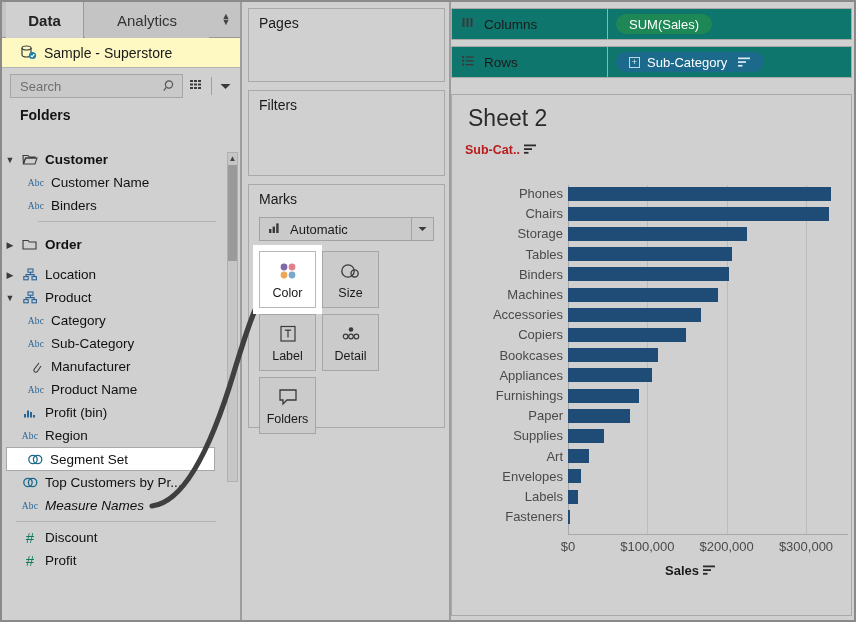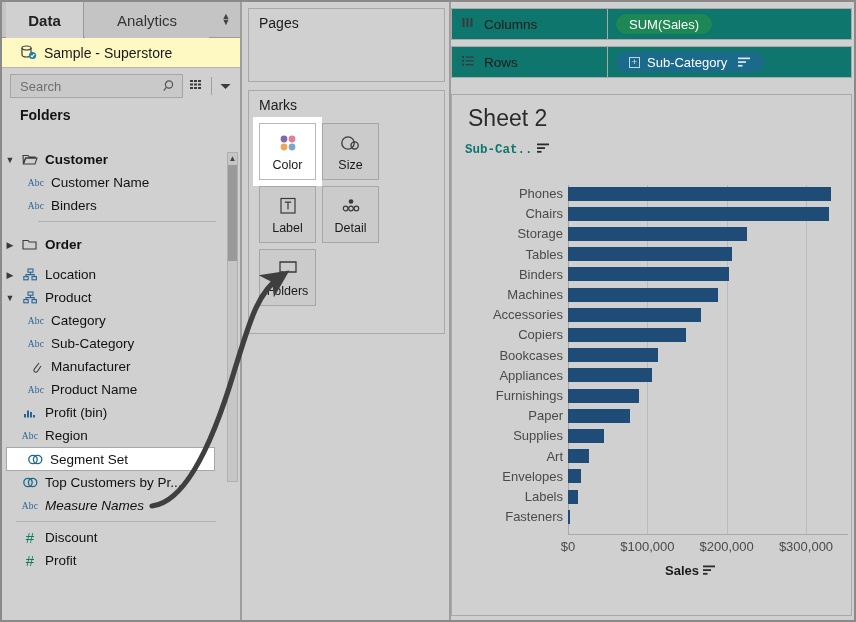--- a/index.html
+++ b/index.html
@@ -248,22 +248,22 @@
     background: #d0d0d0;
     border: 1px solid #a9a9a9;
   }
   #viz-title {
     font-size: 23px; color: #2b2b2b;
     padding: 10px 0 0 16px;
     font-weight: normal;
   }
   #subcat-hdr {
     position: absolute; left: 13px; top: 48px;
-    font-size: 12.5px; font-weight: bold; color: #0f766e;
-    display: flex; align-items: center; gap: 4px; font-family: Liberation Mono, monospace;
+    font-size: 12.5px; font-weight: bold; color: #b91c1c;
+    display: flex; align-items: center; gap: 4px;
   }
   #plot {
     position: absolute; left: 0; top: 62px;
     width: 401px; height: 460px;
   }
   .row-label {
     position: absolute;
     right: 0; width: 100px;
     text-align: right;
     font-size: 13px; color: #4a4a4a;
@@ -552,24 +552,44 @@
   </div>
 
   <div class="pane-div" style="left:238px;"></div>
 
   <div id="mid-pane">
 
     <div class="card" id="pages-card">
       <div class="card-title">Pages</div>
     </div>
 
+    <div class="card" id="filters-card">
+      <div class="card-title">Filters</div>
+    </div>
 
     <div class="card" id="marks-card">
       <div class="card-title">Marks</div>
 
+      <div class="marks-select">
+        <span class="ms-icon">
+          <svg width="16" height="12" viewBox="0 0 16 12">
+            <g fill="#3a3a3a">
+              <rect x="1" y="7" width="2.4" height="4"></rect>
+              <rect x="4.6" y="4.6" width="2.4" height="6.4"></rect>
+              <rect x="8.2" y="1.4" width="2.4" height="9.6"></rect>
+            </g>
+          </svg>
+        </span>
+        <span>Automatic</span>
+        <span class="ms-caret">
+          <svg width="9" height="6" viewBox="0 0 9 6">
+              <path d="M0.5 1 L4.5 5 L8.5 1 Z" fill="#3a3a3a"></path>
+            </svg>
+        </span>
+      </div>
 
       <div class="mark-grid">
 
         <div class="mark-btn highlight">
           <span class="mark-ico">
             <svg width="24" height="24" viewBox="0 0 24 24">
               <circle cx="8" cy="8" r="3.4" fill="#7d6aa8"></circle>
               <circle cx="16" cy="8" r="3.4" fill="#e4808e"></circle>
               <circle cx="8" cy="16" r="3.4" fill="#eda75a"></circle>
               <circle cx="16" cy="16" r="3.4" fill="#7aa8cc"></circle>

